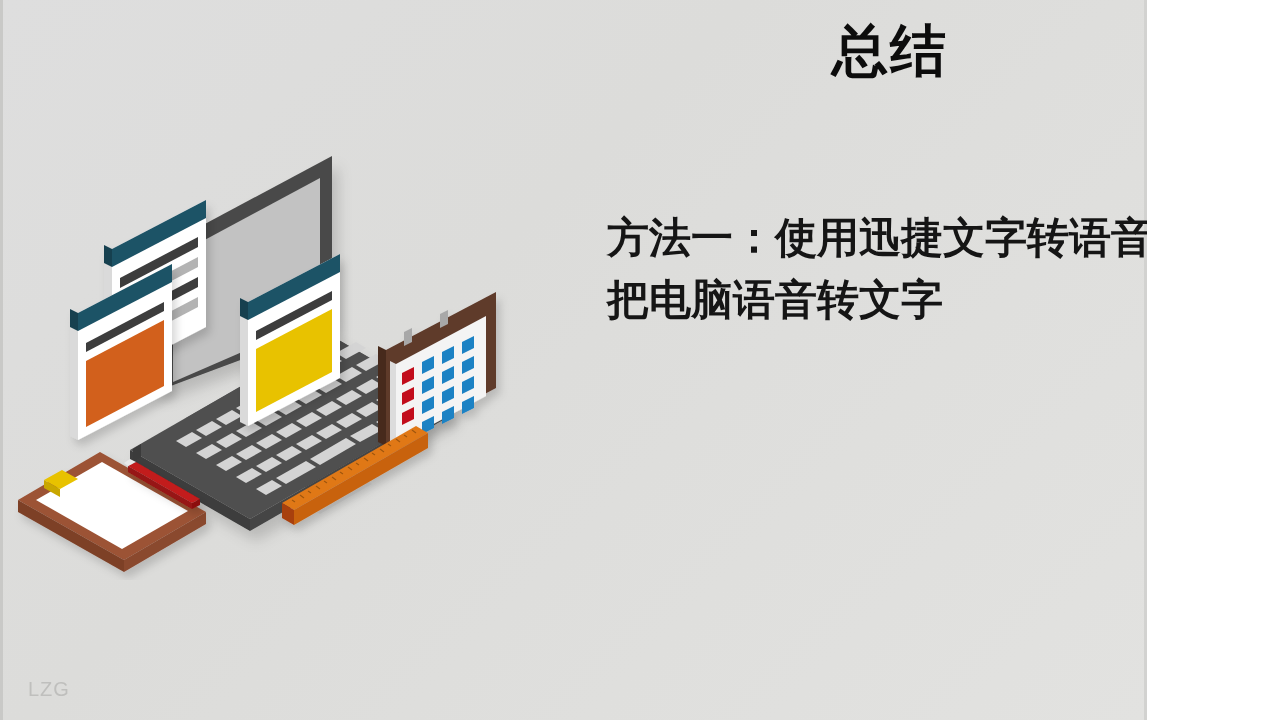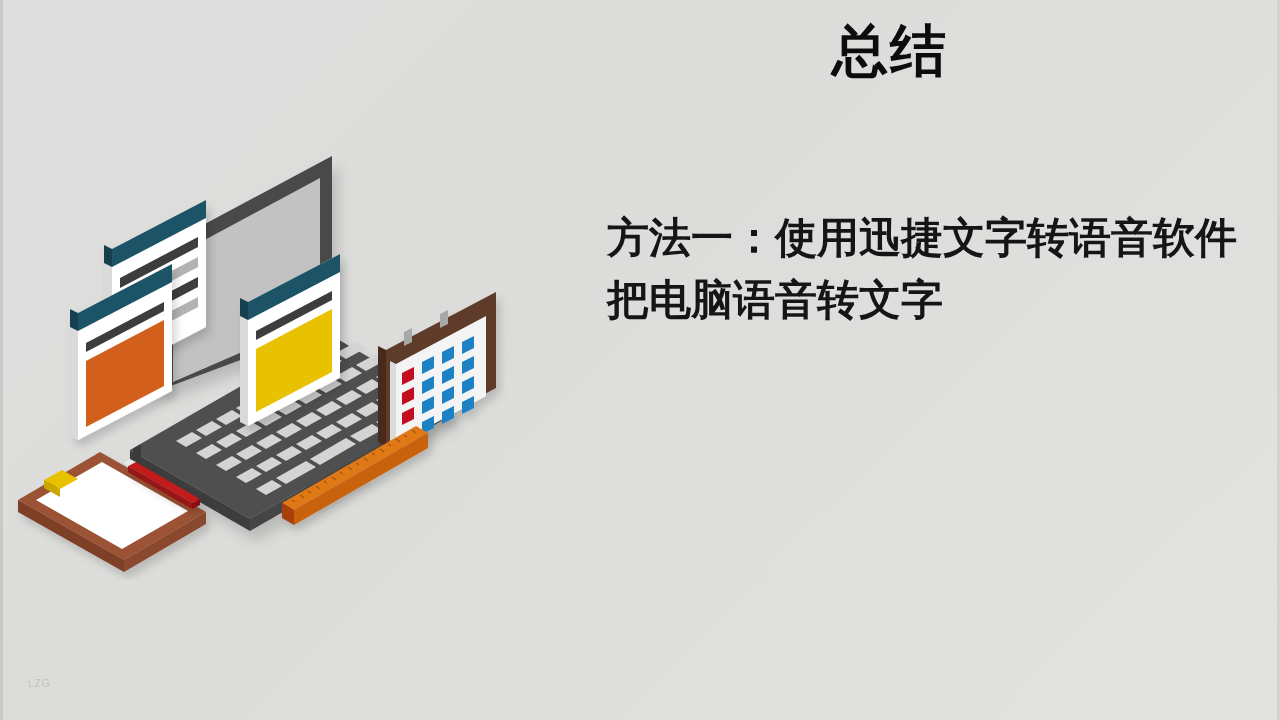--- a/index.html
+++ b/index.html
@@ -2,21 +2,21 @@
 <html><head>
 <meta charset="utf-8">
 <style>
   html, body {
     margin: 0;
     padding: 0;
     background: #ffffff;
   }
   .slide {
     position: relative;
-    width: 1280px;
+    width: 1147px;
     height: 720px;
     overflow: hidden;
     background: linear-gradient(135deg, #dedede 0%, #dcdcda 40%, #e2e2e0 100%);
     font-family: "DejaVu Sans", "Liberation Sans", sans-serif;
   }
   .edge-left {
     position: absolute;
     left: 0; top: 0;
     width: 3px; height: 720px;
     background: #c9c9c7;
@@ -55,21 +55,21 @@
     margin-top: 25px;
   }
   .block-1 { top: 182px; }
   .block-2 { top: 468px; }
 
   
   .watermark {
     position: absolute;
     left: 28px;
     top: 678px;
-    font-size: 10px;
+    font-size: 20px;
     color: #bfbfbd;
     letter-spacing: 1px;
     font-family: Liberation Sans, sans-serif;
   }
 
   
   .illus {
     position: absolute;
     left: 0px;
     top: 150px;

